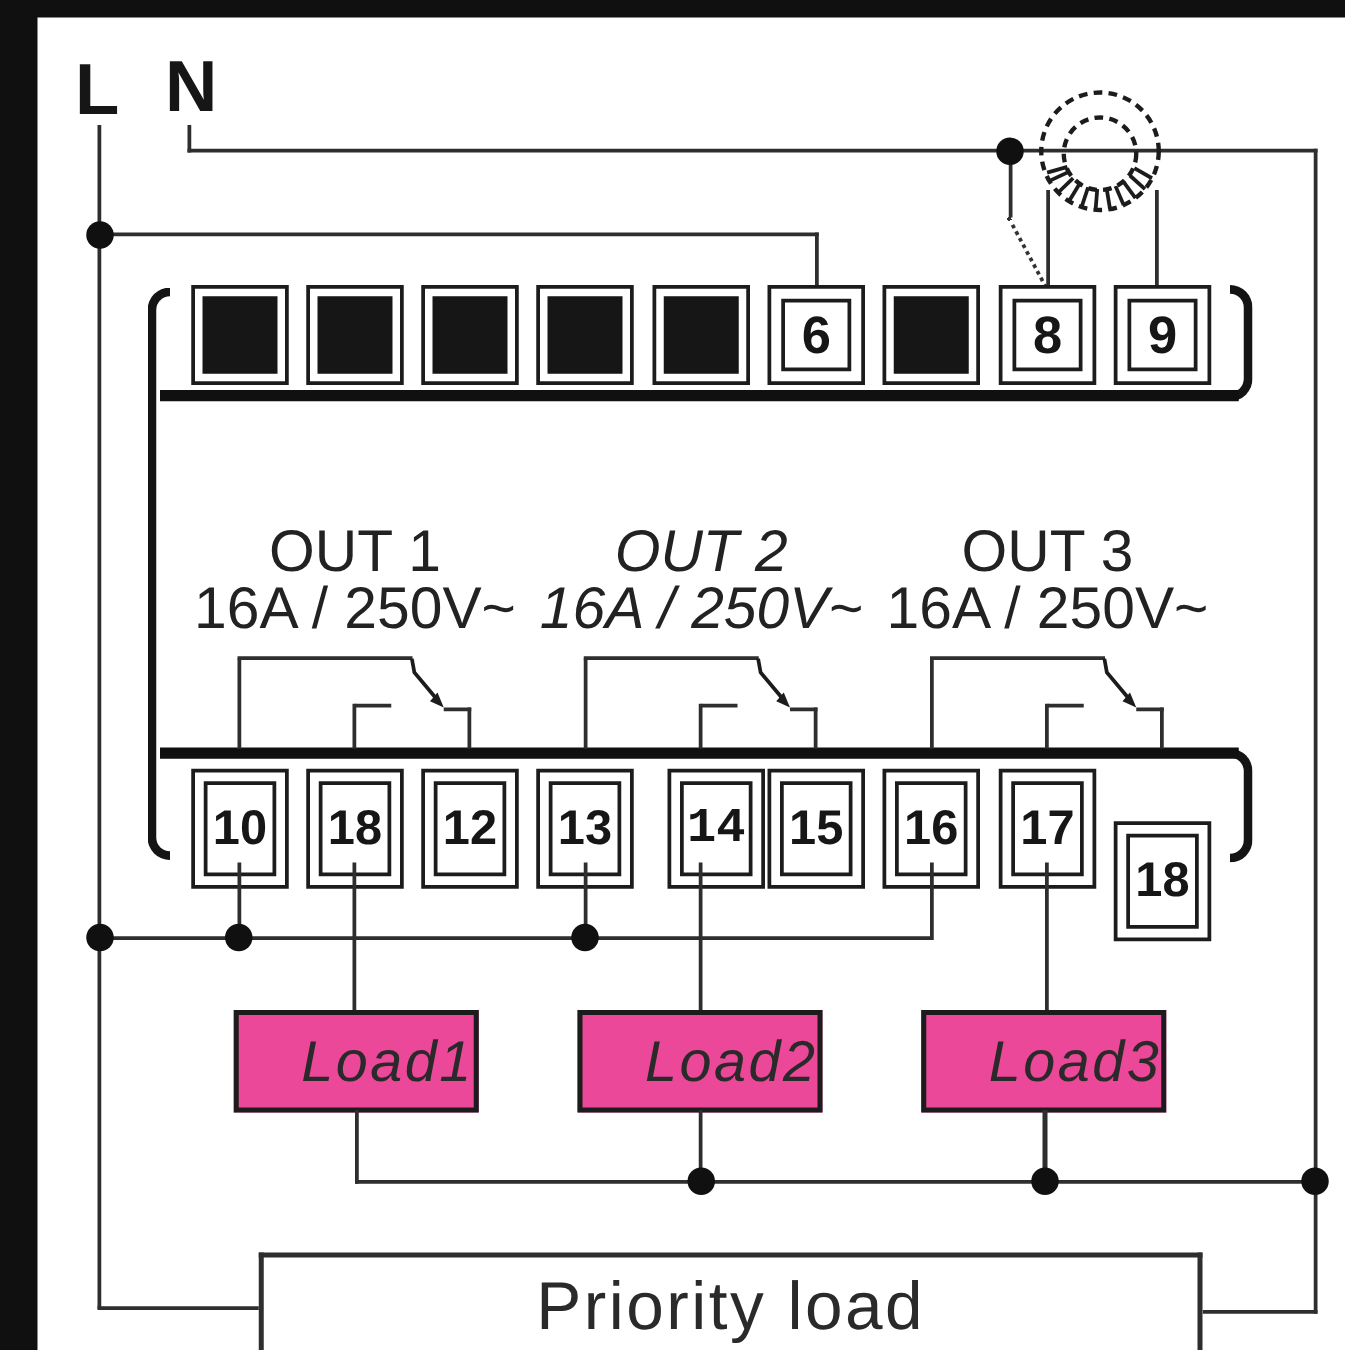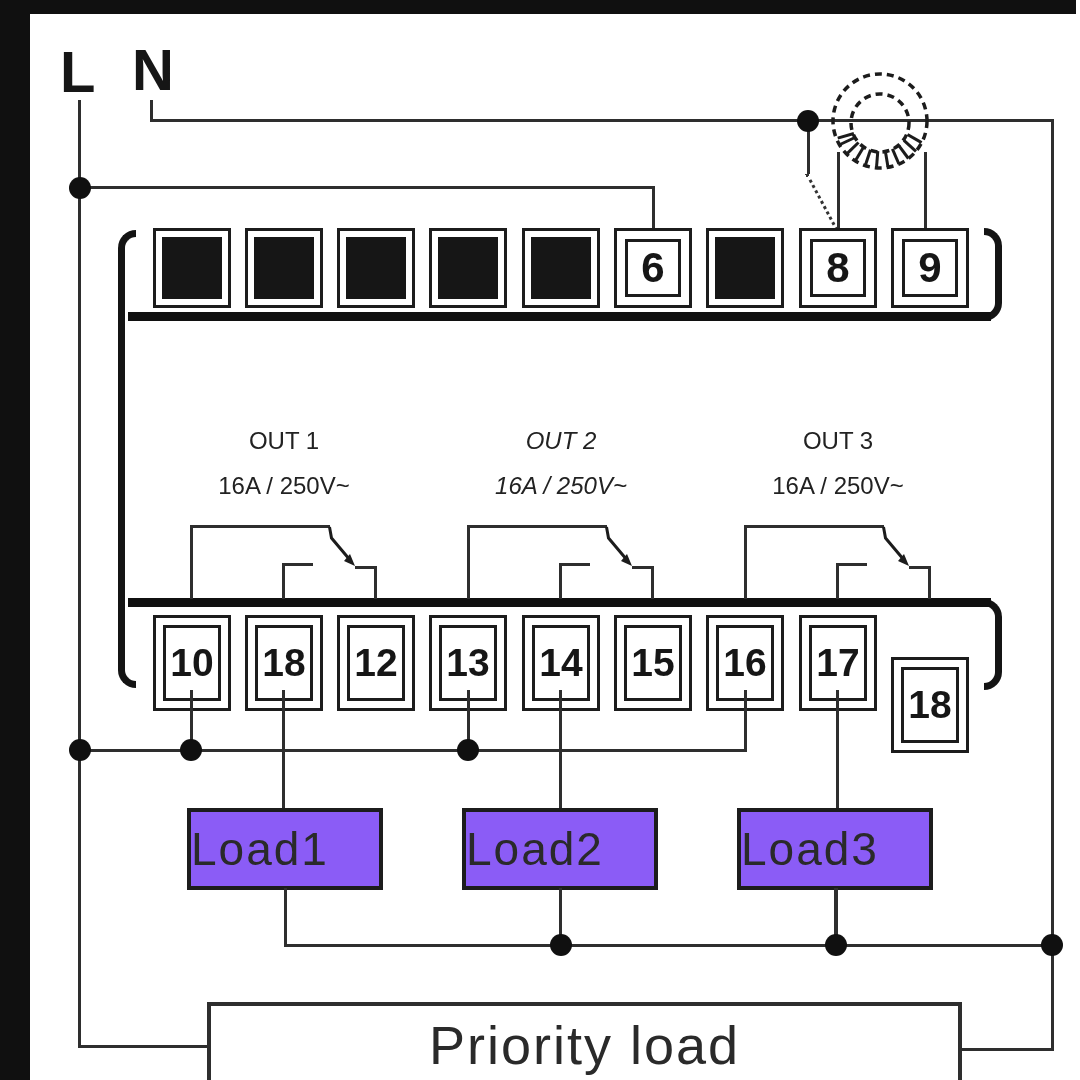--- a/index.html
+++ b/index.html
@@ -19,26 +19,26 @@
     position:absolute;left:8px;right:8px;top:8px;bottom:8px;
     border:3px solid #1c1c1c;display:flex;align-items:center;justify-content:center;
     font-weight:bold;font-size:42px;color:#161616;
   }
   .term-bot .term-inner{left:7px;right:7px;top:7px;bottom:7px;font-size:39px;}
   .bracket{position:absolute;box-sizing:border-box;border:7px solid #141414;}
   .bracket-left{border-right:none;border-radius:18px 0 0 18px;}
   .bracket-right{border-left:none;border-radius:0 18px 18px 0;}
   .out-label{
     position:absolute;width:280px;text-align:center;color:#222;
-    font-size:24px;line-height:45px;letter-spacing:0px;
+    font-size:47px;line-height:45px;letter-spacing:0px;
   }
   .load-box{
     position:absolute;width:196px;height:82px;box-sizing:border-box;
-    border:4px solid #1c1c1c;display:flex;align-items:center;justify-content:flex-start;
-    font-size:46px;color:#2a2a2a;letter-spacing:2px;background:#8b5cf6;
+    border:4px solid #1c1c1c;display:flex;align-items:center;justify-content:flex-end;
+    font-size:46px;color:#2a2a2a;letter-spacing:2px;background:#ec4899;font-style:italic;
   }
   .priority-box{
     position:absolute;box-sizing:border-box;border:4px solid #2e2e2e;border-bottom:none;
     display:flex;align-items:flex-start;justify-content:center;
     font-size:54px;color:#2a2a2a;letter-spacing:2px;background:#fff;padding-top:8px;
   }
   .ln-label{position:absolute;font-size:58px;font-weight:bold;color:#161616;}
   .dotted-diag{
     position:absolute;width:64px;height:0;border-top:3px dotted #333;
     transform-origin:0 0;transform:rotate(61.8deg);
@@ -175,21 +175,21 @@
     </div>
   <div class="term term-bot" style="left:245px;top:615px;">
       <div class="term-inner">18</div>
     </div>
   <div class="term term-bot" style="left:337px;top:615px;">
       <div class="term-inner">12</div>
     </div>
   <div class="term term-bot" style="left:429px;top:615px;">
       <div class="term-inner">13</div>
     </div>
-  <div class="term term-bot" style="left:522px;top:615px;">
+  <div class="term term-bot" style="left:534px;top:615px;font-family:Liberation Mono, monospace;">
       <div class="term-inner">14</div>
     </div>
   <div class="term term-bot" style="left:614px;top:615px;text-align:center;">
       <div class="term-inner">15</div>
     </div>
   <div class="term term-bot" style="left:706px;top:615px;">
       <div class="term-inner">16</div>
     </div>
   <div class="term term-bot" style="left:799px;top:615px;">
       <div class="term-inner">17</div>

